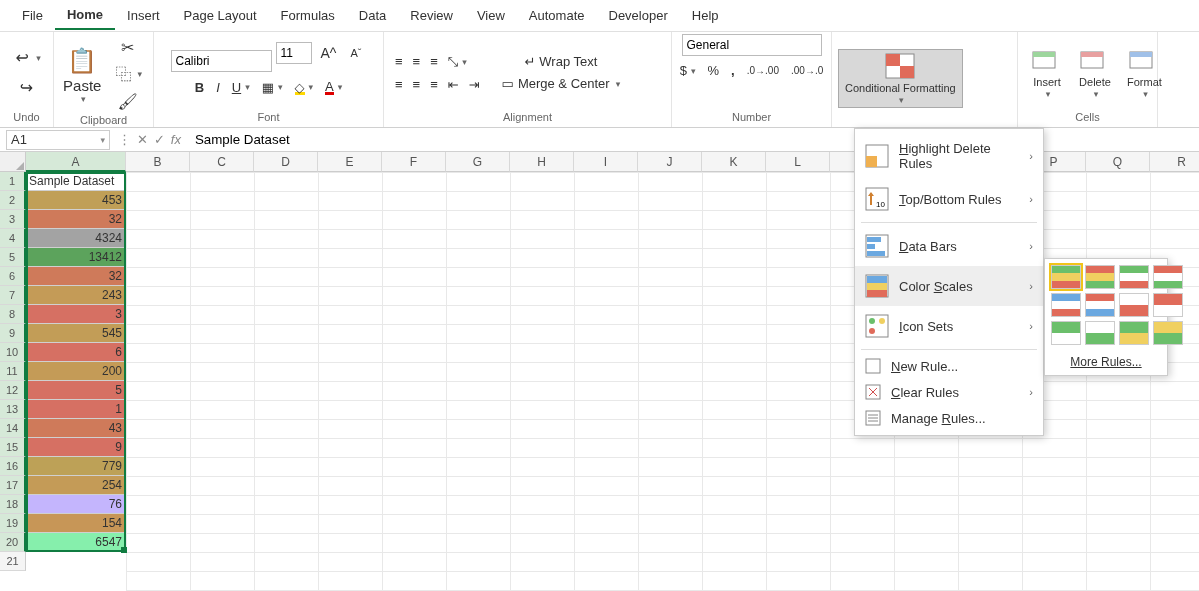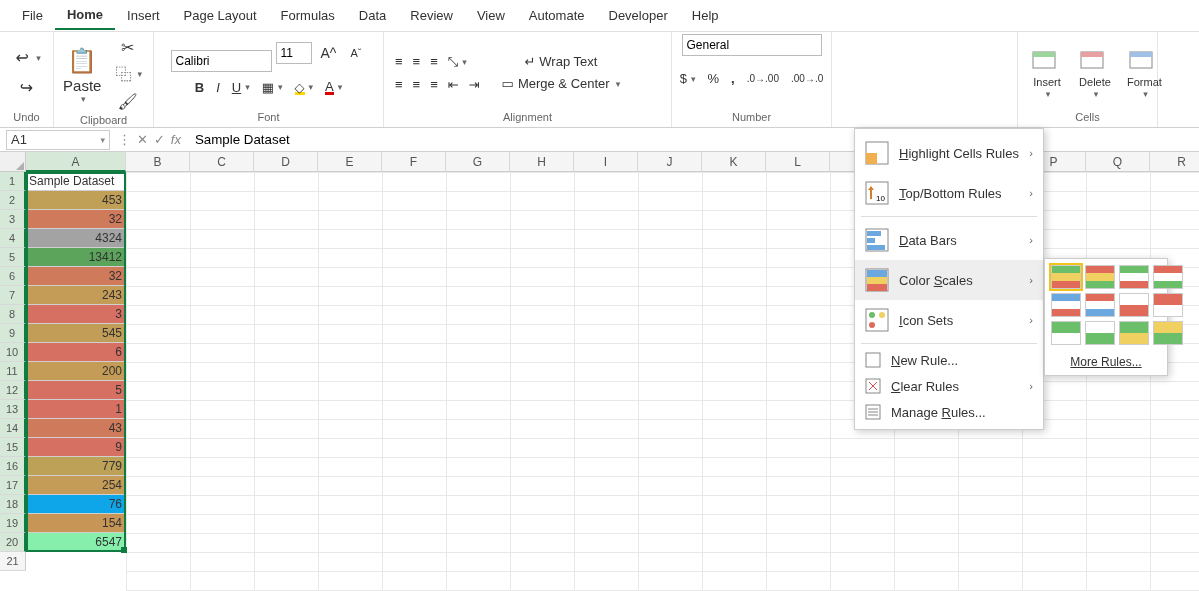--- a/index.html
+++ b/index.html
@@ -219,21 +219,21 @@
         <div class="btn small dd" style="gap:4px">
             <span>▭</span>
             <span>Merge &amp; Center</span>
           </div>
       </div>
     </div>
     <div class="label">Alignment</div>
   </div>
 
   <div class="ribbon-group" style="width:160px">
-    <div class="body stack" style="gap:12px">
+    <div class="body stack" style="gap:4px">
       <input class="selectbox" style="width: 140px;" value="General">
       <div style="display:flex;gap:2px">
         <div class="btn small dd">
             <span>$</span>
           </div>
         <div class="btn small">
             <span>%</span>
           </div>
         <div class="btn small">
             <span><b>,</b></span>
@@ -244,20 +244,30 @@
         <div class="btn small">
             <span style="font-size:10px">.00→.0</span>
           </div>
       </div>
     </div>
     <div class="label">Number</div>
   </div>
 
   <div class="ribbon-group" style="width:186px">
     <div class="body" style="gap:2px">
+      <div class="big-btn active dd">
+        <div class="bico">
+            <svg width="32" height="28">
+              <rect x="2" y="2" width="28" height="24" fill="#fff" stroke="#888"></rect>
+              <rect x="2" y="2" width="14" height="12" fill="#e06b5a"></rect>
+              <rect x="16" y="14" width="14" height="12" fill="#e06b5a"></rect>
+            </svg>
+          </div>
+        <span style="font-size:11px">Conditional Formatting</span>
+      </div>
     </div>
     <div class="label"></div>
   </div>
 
   <div class="ribbon-group" style="width:140px">
     <div class="body" style="gap:2px">
       <div class="big-btn dd">
         <div class="bico">
             <svg width="28" height="26">
               <rect x="2" y="6" width="22" height="16" fill="#fff" stroke="#888"></rect>
@@ -365,40 +375,40 @@
           <div class="cell" style="background: rgb(214, 112, 99);">3</div>
           <div class="cell" style="background: rgb(194, 157, 87);">545</div>
           <div class="cell" style="background: rgb(214, 112, 99);">6</div>
           <div class="cell" style="background: rgb(196, 155, 87);">200</div>
           <div class="cell" style="background: rgb(214, 112, 99);">5</div>
           <div class="cell" style="background: rgb(214, 112, 99);">1</div>
           <div class="cell" style="background: rgb(207, 122, 90);">43</div>
           <div class="cell" style="background: rgb(214, 112, 99);">9</div>
           <div class="cell" style="background: rgb(189, 161, 87);">779</div>
           <div class="cell" style="background: rgb(196, 155, 87);">254</div>
-          <div class="cell" style="background: #0ea5e9;">76</div>
+          <div class="cell" style="background: #c4b5fd;">76</div>
           <div class="cell" style="background: rgb(199, 150, 87);">154</div>
           <div class="cell" style="background: #86efac;">6547</div>
         </div>
       <div class="selection" style="left:0;top:0;width:100px;height:380px">
         <div class="fillhandle"></div>
       </div>
     </div>
   </div>
 </div>
 
 <div class="cf-menu">
   <div class="cf-item">
     <div class="cf-ico">
         <svg width="24" height="24">
           <rect x="1" y="1" width="22" height="22" fill="#fff" stroke="#888"></rect>
           <rect x="1" y="12" width="11" height="11" fill="#f0b050"></rect>
         </svg>
       </div>
-    <span class="cf-label"><u>H</u><span id="cf-h">ighlight Cells Rules</span></span>
+    <span class="cf-label"><u>H</u><span id="cf-h">ighlight Delete Rules</span></span>
     <span class="cf-arrow">›</span>
   </div>
   <div class="cf-item">
     <div class="cf-ico">
         <svg width="24" height="24">
           <rect x="1" y="1" width="22" height="22" fill="#fff" stroke="#888"></rect>
           <path d="M6 18 L6 6" stroke="#d08030" stroke-width="2"></path>
           <path d="M3 9 L6 5 L9 9" fill="#d08030"></path>
           <text x="11" y="20" font-size="8">10</text>
         </svg>

